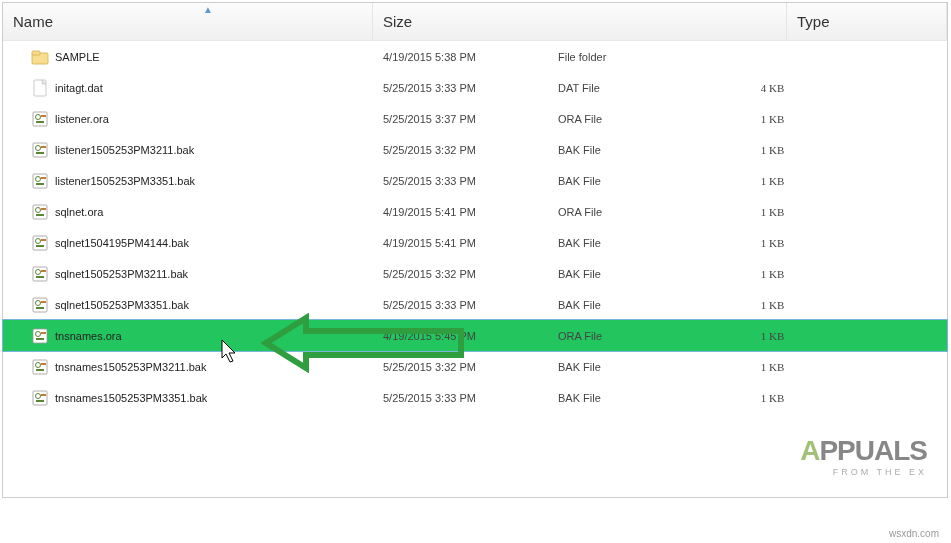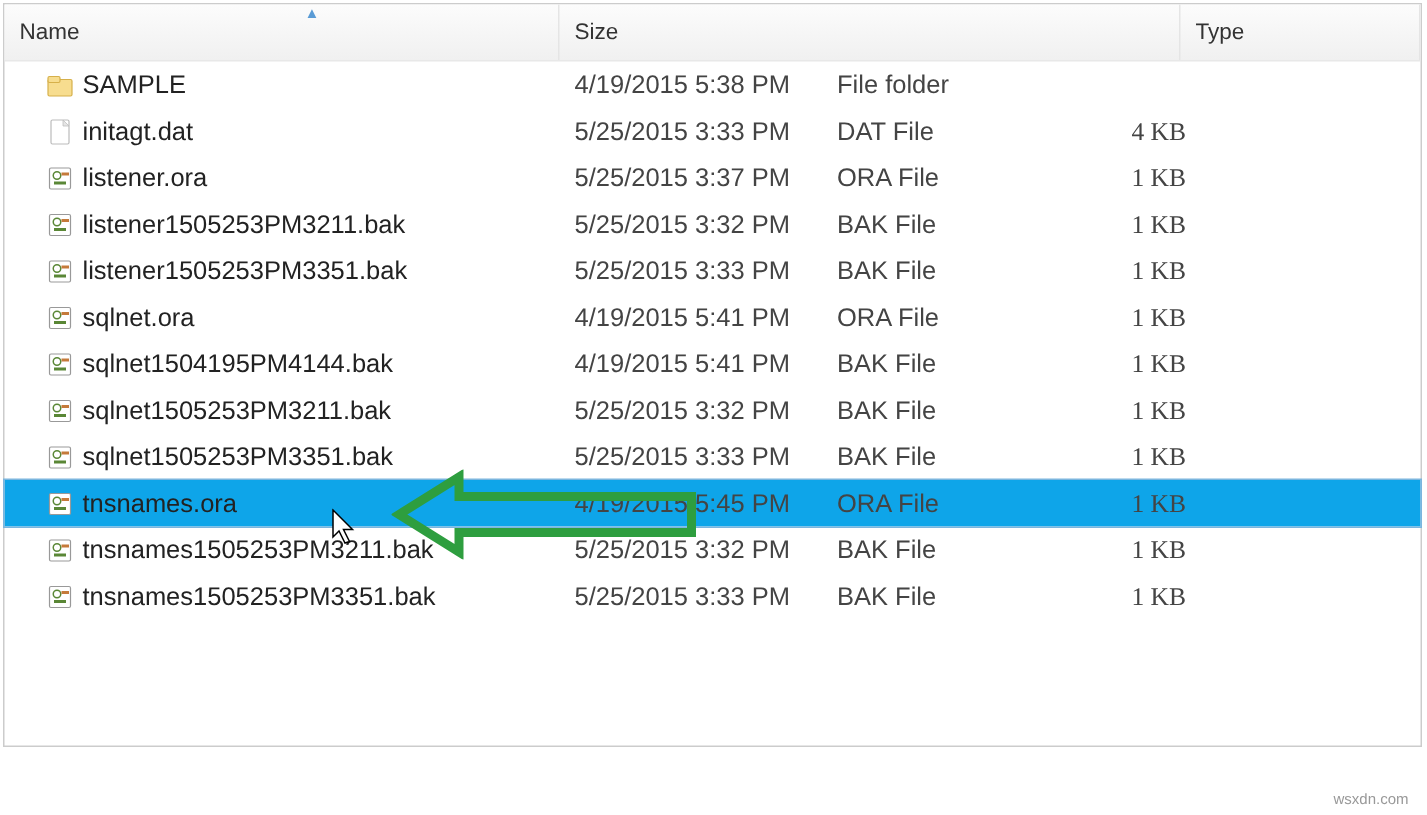--- a/index.html
+++ b/index.html
@@ -51,25 +51,25 @@
       color: #5a9bd5;
     }
     .rows {
       display: flex;
       flex-direction: column;
     }
     .row {
       display: flex;
       align-items: center;
       height: 31px;
-      font-size: 17px;
+      font-size: 11px;
       color: #222;
     }
     .row.selected {
-      background: #0ea5e9;
+      background: #22c55e;
       outline: 1px solid #7bb5de;
     }
     .cell { padding: 0 10px; }
     .cell-name { width: 370px; display: flex; align-items: center; gap: 6px; padding-left: 28px; }
     .cell-date { width: 175px; color: #444; }
     .cell-type { width: 160px; color: #444; }
     .cell-size { flex: 1; text-align: center; padding-right: 120px; color: #444; font-family: Liberation Serif, serif; }
 
     .icon {
       width: 18px;
@@ -277,20 +277,26 @@
     </div>
 
   <svg class="green-arrow" width="210" height="60">
     <polygon points="5,30 45,5 45,18 200,18 200,42 45,42 45,55" fill="none" stroke="#2e9e3f" stroke-width="6" stroke-linejoin="miter"></polygon>
   </svg>
 
   <svg class="cursor" width="20" height="26">
     <polygon points="1,1 1,19 5,15 9,23 12,22 8,14 14,14" fill="#fff" stroke="#000" stroke-width="1"></polygon>
   </svg>
 
+  <div class="watermark">
+    <div class="logo-text">
+      <span class="green">A</span><span>PPUALS</span>
+    </div>
+    <div class="tag">FROM THE EX</div>
+  </div>
 
 </div>
 
 <div class="wsx">wsxdn.com</div>
 
 <svg width="0" height="0" style="position:absolute">
   <defs>
     <g id="ico-folder">
       <rect x="1" y="5" width="16" height="11" rx="1" fill="#f7dd8f" stroke="#d6b04a" stroke-width="0.8"></rect>
       <rect x="1" y="3" width="8" height="4" rx="1" fill="#f7dd8f" stroke="#d6b04a" stroke-width="0.8"></rect>

